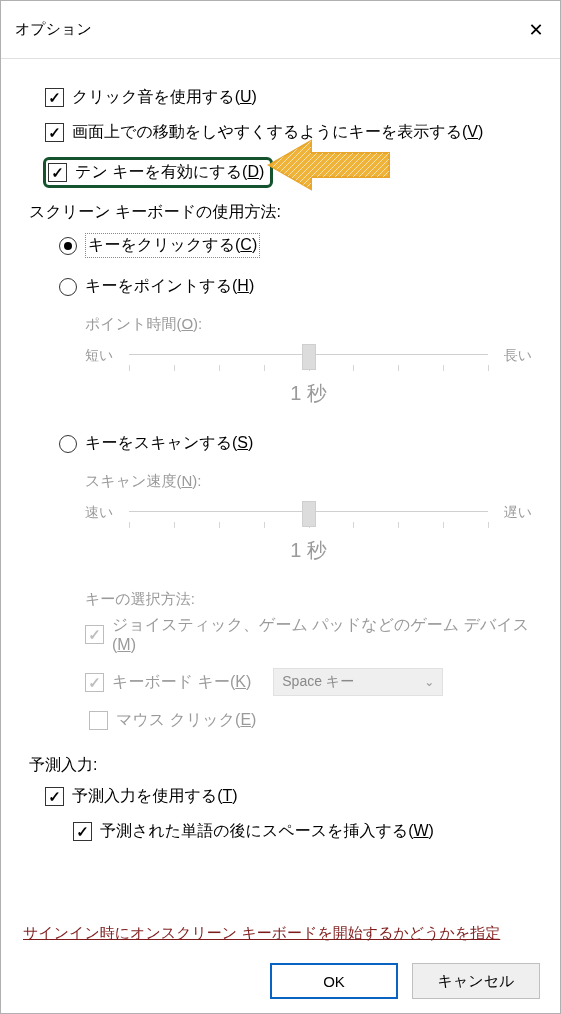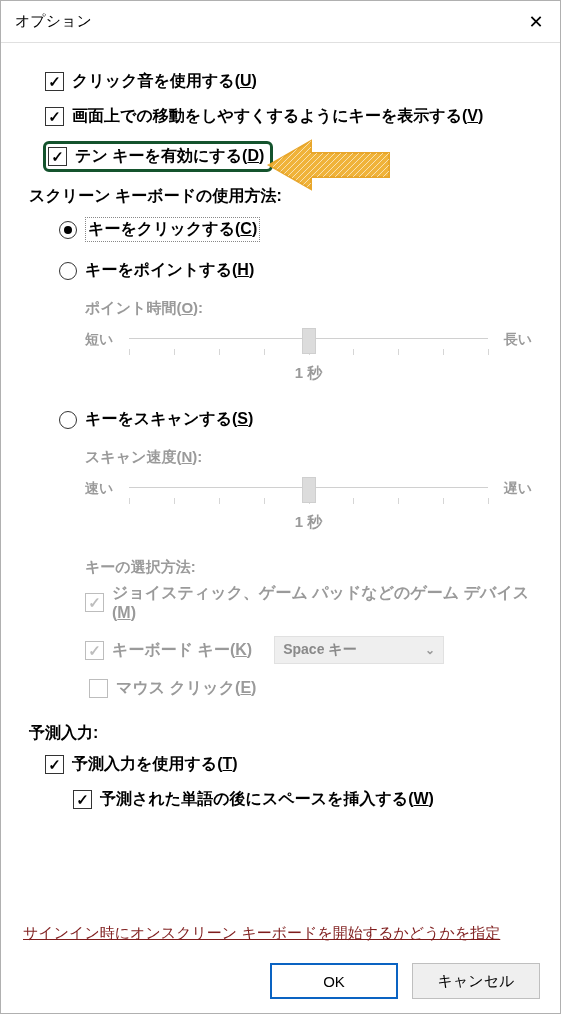--- a/index.html
+++ b/index.html
@@ -10,35 +10,34 @@
     font-size:15px;
     color:#000;
     box-sizing:border-box;
     border:1px solid #b0b0b0;
     position:relative;
   }
   *{box-sizing:border-box;}
 
   
   .titlebar{
-    height:42px;
+    height:58px;
     border-bottom:1px solid #e0e0e0;
     display:flex;align-items:center;
     padding-left:14px;
   }
   .titlebar .title{flex:1;font-size:15px;}
   .titlebar .close{
     width:48px;height:100%;
     display:flex;align-items:center;justify-content:center;
     font-size:18px;
   }
 
   .content{
     padding:22px 28px 0 28px;
-    font-weight:bold;
   }
 
   
   .cbrow{
     display:flex;align-items:center;
     margin:6px 0 14px 16px;
     font-size:16px;
   }
   .cbrow.hl{
     border:3px solid #14532d;
@@ -98,21 +97,21 @@
     position:relative;
   }
   .ticks{position:absolute;left:0;right:0;top:10px;height:6px;}
   .ticks span{position:absolute;width:1px;height:6px;background:#d6d6d6;top:0;}
   .thumb{
     position:absolute;top:-11px;width:14px;height:26px;
     background:#dcdcdc;border:1px solid #cfcfcf;
     left:50%;transform:translateX(-50%);
   }
   .midlbl{
-    text-align:center;color:#9a9a9a;font-size:15px;margin:4px 0 26px 0;
+    text-align:center;color:#9a9a9a;font-size:20px;margin:4px 0 26px 0;
   }
 
   .disabled{color:#9a9a9a;}
 
   .combo{
     display:inline-flex;align-items:center;
     width:170px;height:28px;
     background:#efefef;border:1px solid #e1e1e1;
     padding:0 8px;color:#8a8a8a;font-size:14px;
     margin-left:22px;

